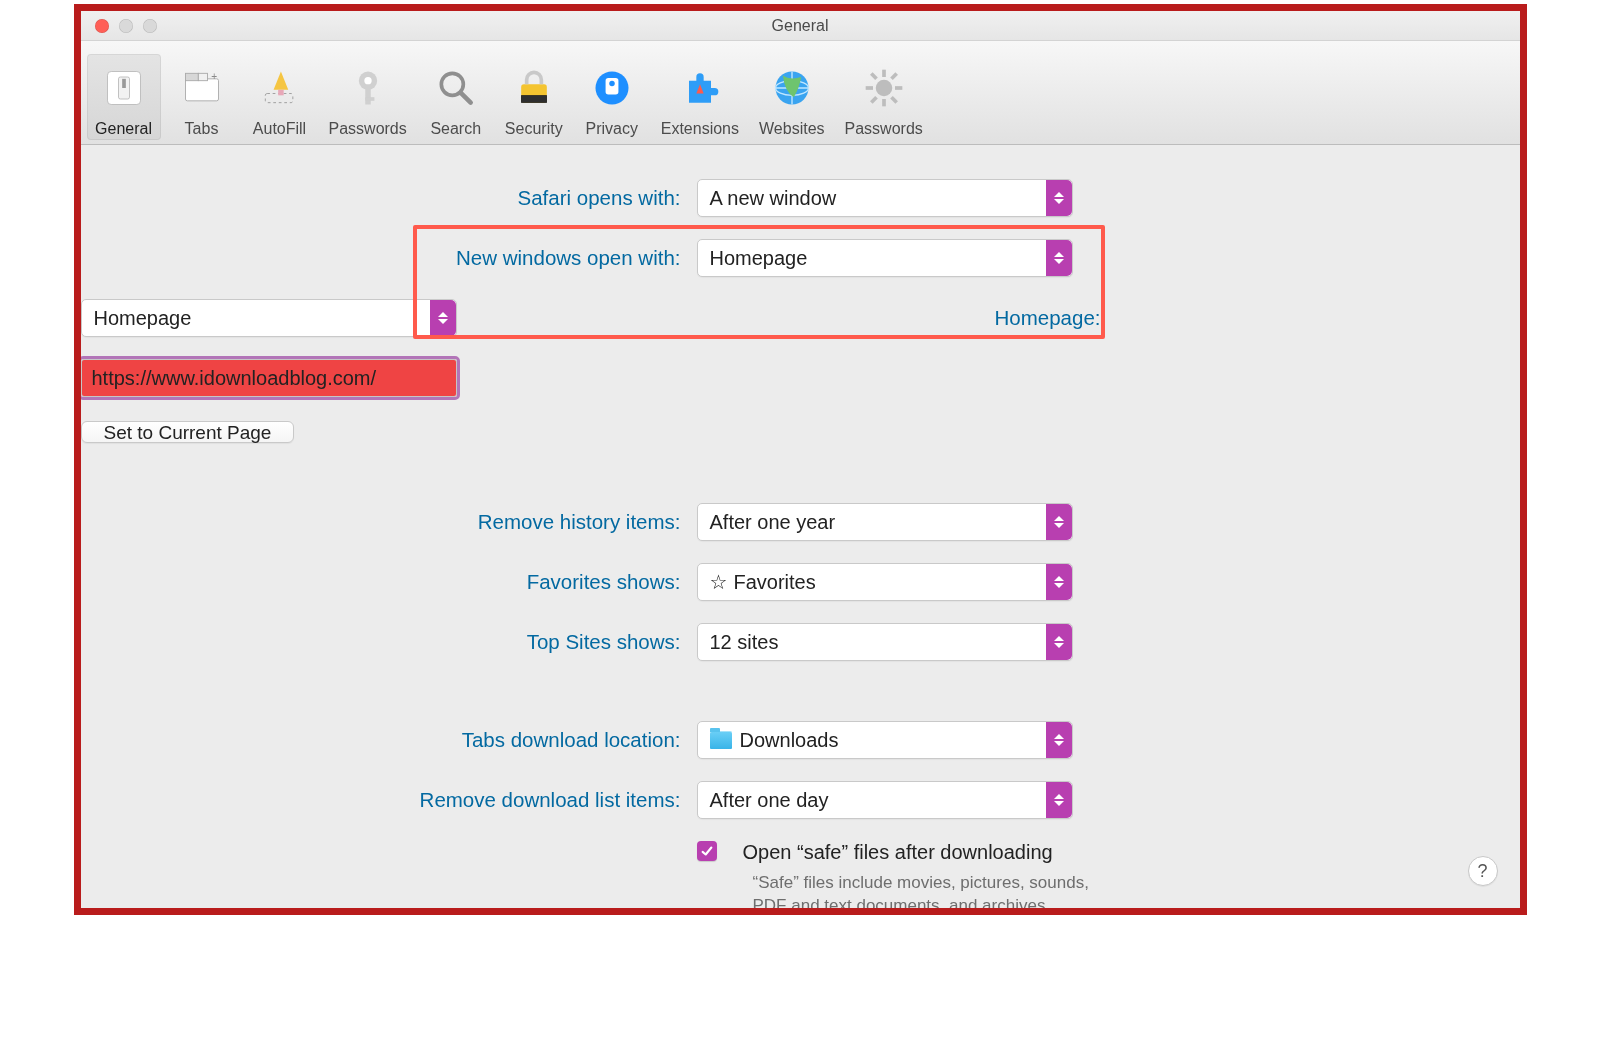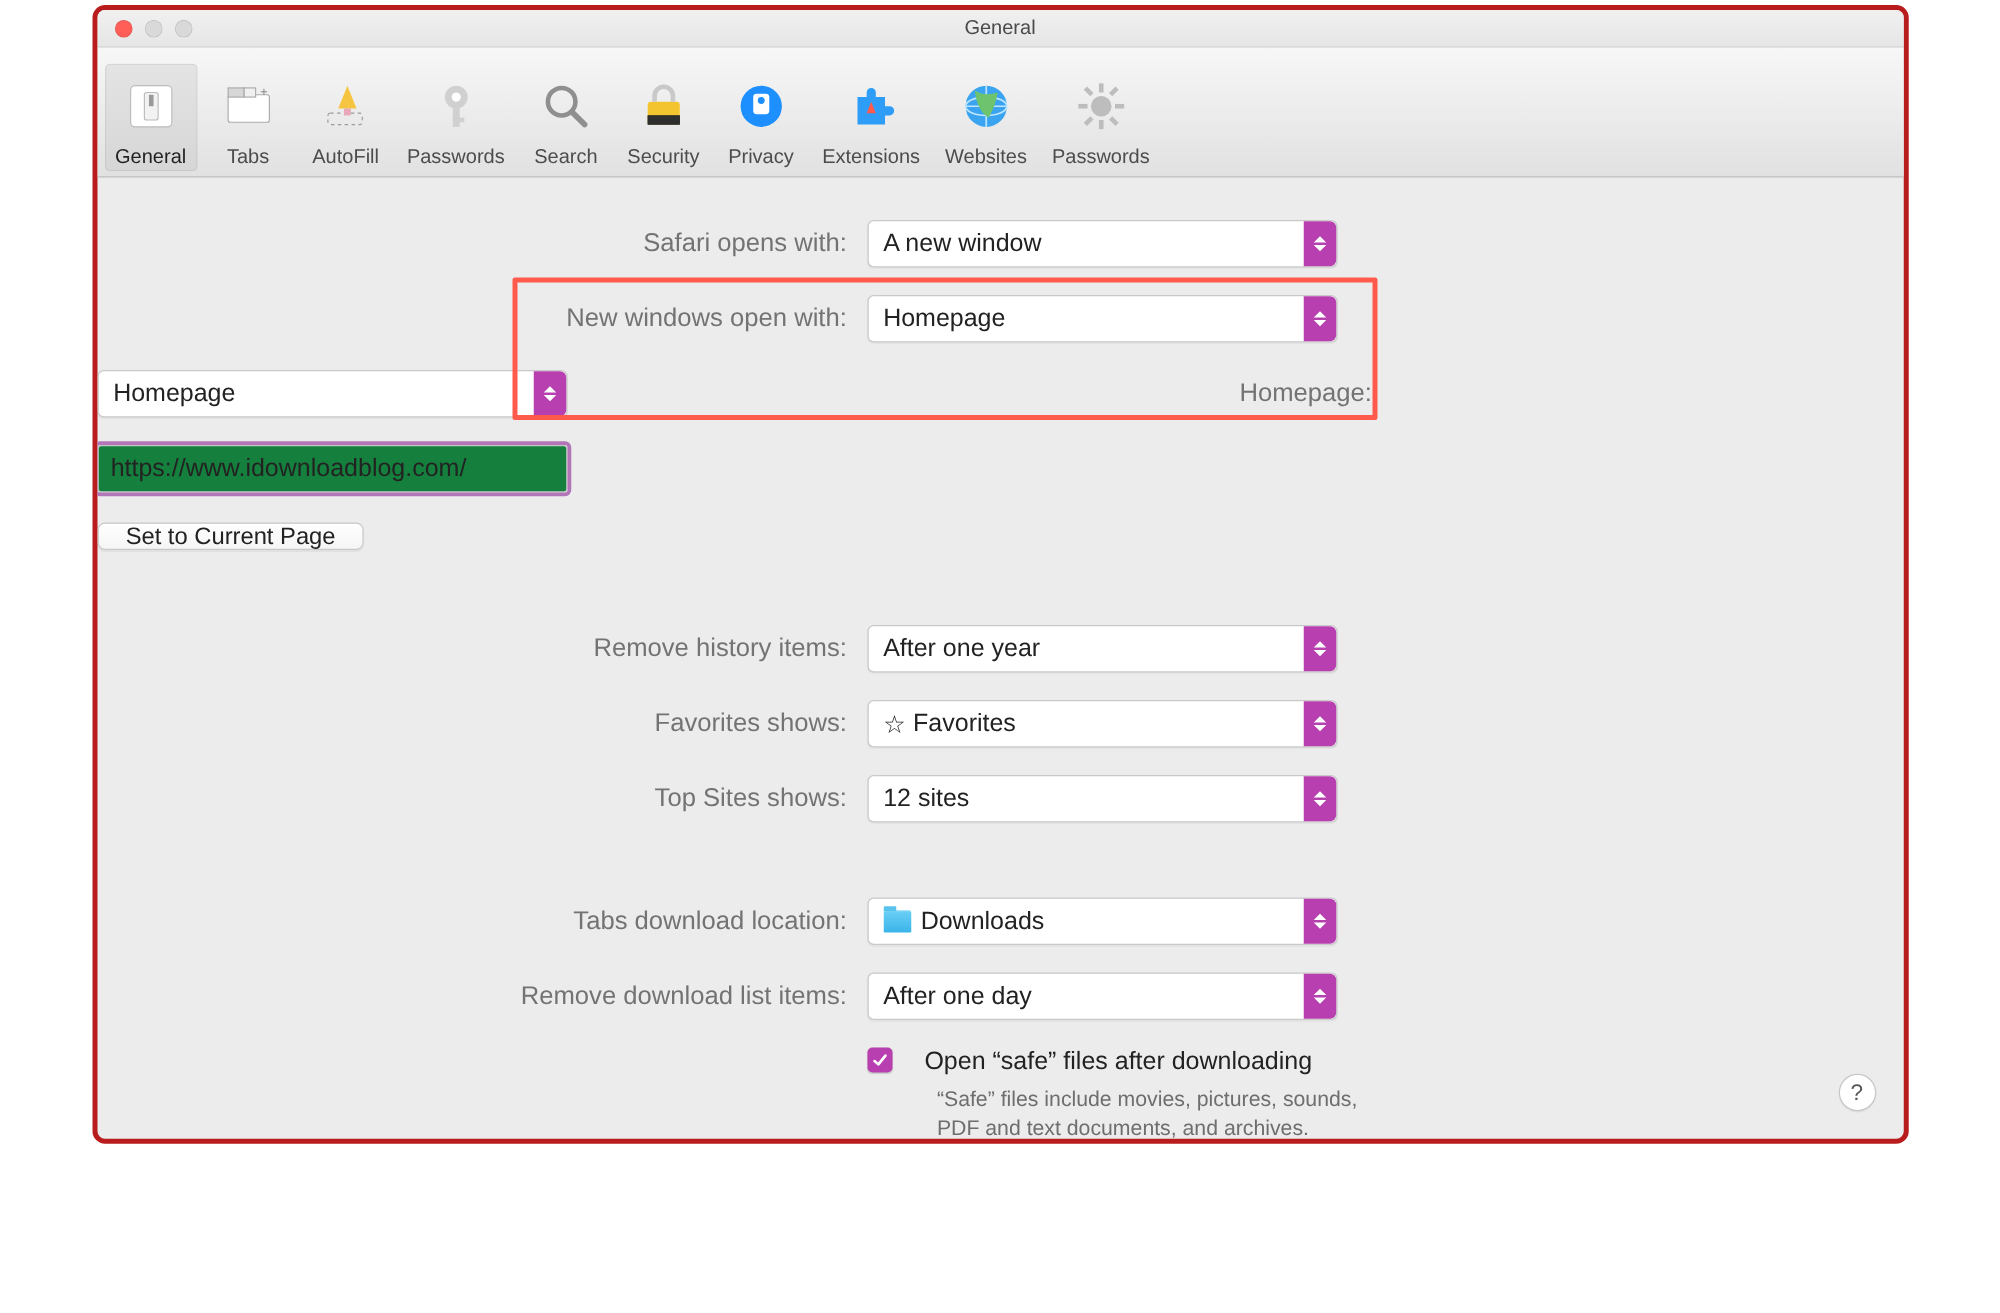--- a/index.html
+++ b/index.html
@@ -15,22 +15,22 @@
   }
   * { box-sizing: border-box; }
   body {
     margin:0; padding:0;
     font-family: -apple-system, "Helvetica Neue", Helvetica, Arial, sans-serif;
     background:#fff;
   }
   .window {
     width:1453px; height:911px;
     background:var(--window-bg);
-    border:4px solid #b91c1c;
-    border-radius:10px;
+    border:7px solid #b91c1c;
+    border-radius:0;
     overflow:hidden;
     position:relative;
     margin:4px auto;
   }
   
   .titlebar {
     height:30px;
     background:linear-gradient(#f0f0f0,#e6e6e6);
     display:flex; align-items:center;
     position:relative;
@@ -85,21 +85,21 @@
   .form {
     display:grid;
     grid-template-columns: 600px 404px;
     column-gap:16px;
     row-gap:22px;
     align-items:center;
   }
   .form .lbl {
     text-align:right;
     font-size:20.5px;
-    color:#737373;
+    color:#0369a1;
   }
   .form .field { position:relative; }
 
   .popup {
     height:38px; width:376px;
     background:#fff;
     border:1px solid var(--popup-border);
     border-radius:5px;
     display:flex; align-items:center;
     padding-left:12px;
@@ -121,21 +121,21 @@
   }
   .stepper-icon::before{border-bottom:5px solid #fff;}
   .stepper-icon::after{border-top:5px solid #fff;}
 
   .textfield {
     height:38px;width:376px;
     border:1px solid #c6c6c6;
     border-radius:3px;
     padding:0 10px;
     font-size:20px;
-    background:#15803d;
+    background:#ef4444;
     color:#222;
   }
   .push-button {
     height:22px;
     padding:0 22px;
     background:linear-gradient(#fff,#f5f5f5);
     border:1px solid #c9c9c9;
     border-radius:6px;
     font-size:19px;
     color:#222;

